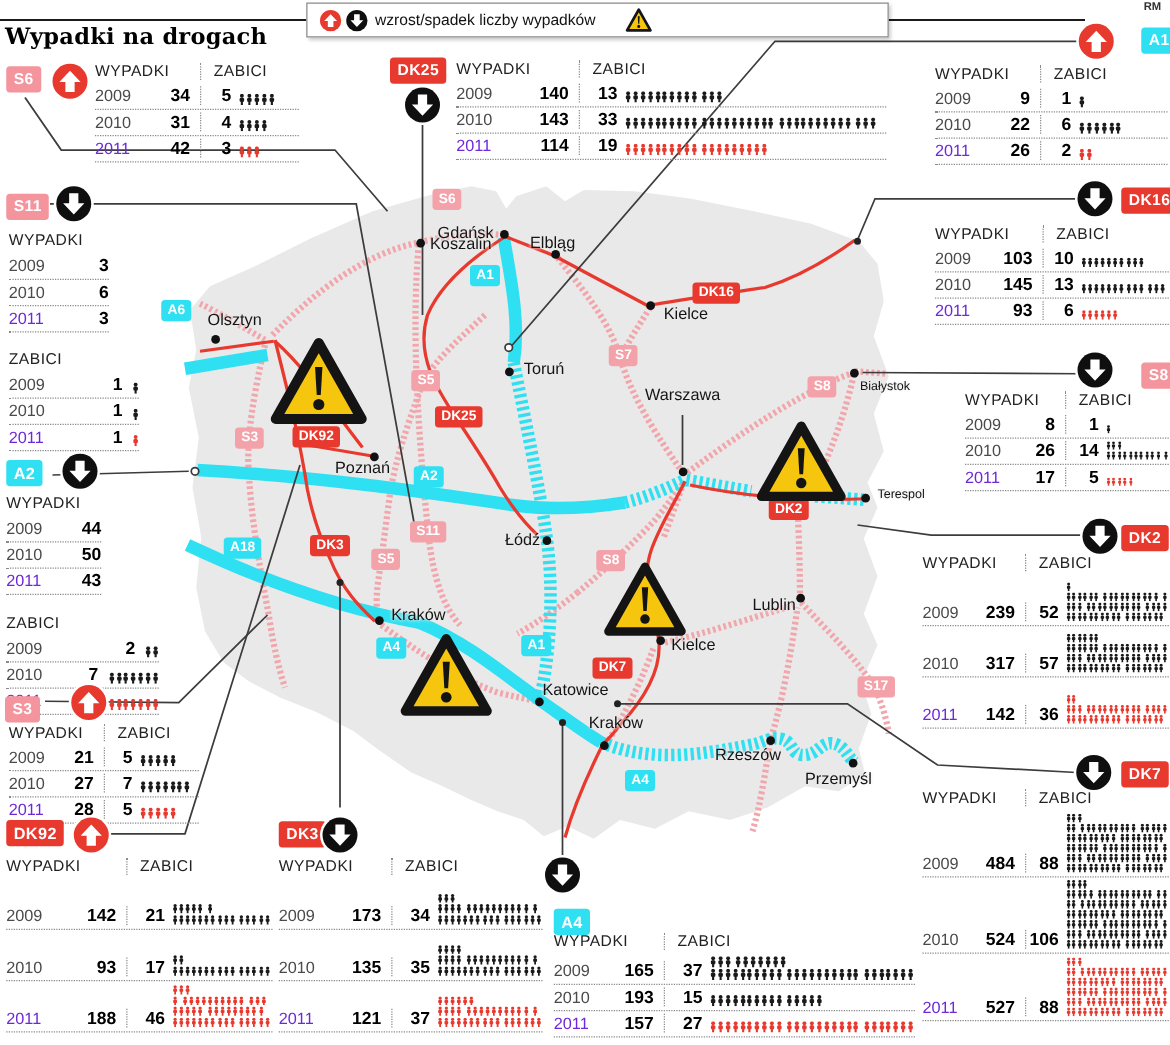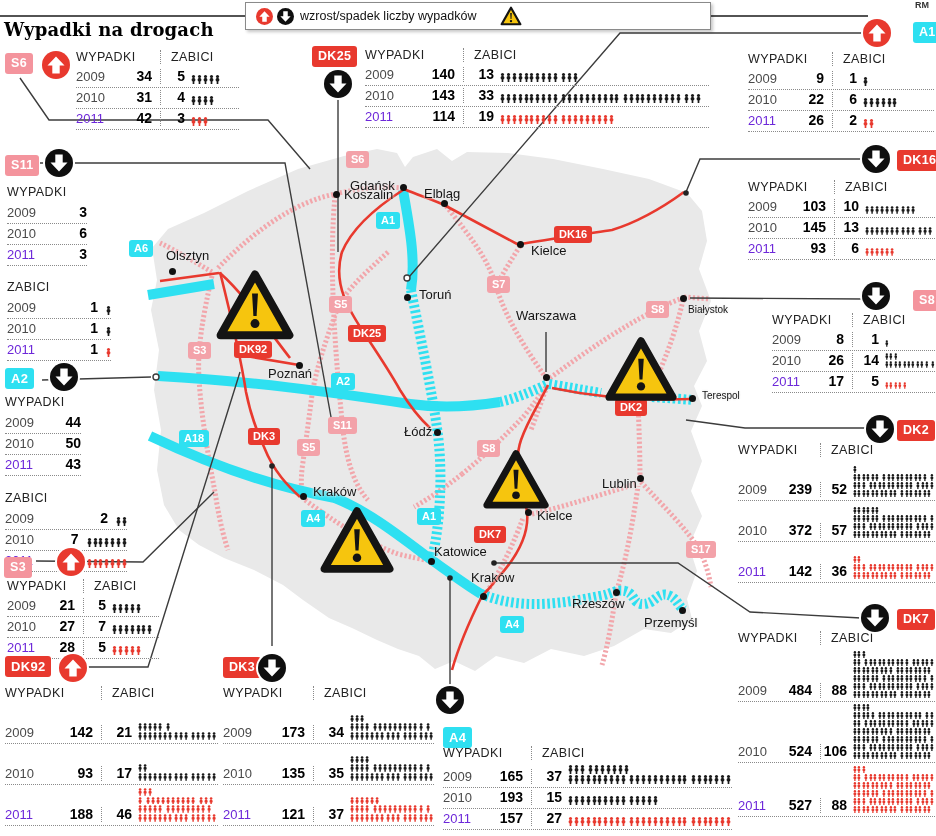--- a/index.html
+++ b/index.html
@@ -2737,21 +2737,21 @@
             <path d="M0.6 4.8C0.6 3.7 1.4 3.05 2.5 3.05C3.6 3.05 4.4 3.7 4.4 4.8L4.05 6.35H3.35V9H1.65V6.35H0.95Z"></path>
           </svg>
           <svg viewBox="0 0 5 9">
             <circle cx="2.5" cy="1.55" r="1.55"></circle>
             <path d="M0.6 4.8C0.6 3.7 1.4 3.05 2.5 3.05C3.6 3.05 4.4 3.7 4.4 4.8L4.05 6.35H3.35V9H1.65V6.35H0.95Z"></path>
           </svg>
         </span>
       </div>
       <div class="trow">
         <span class="yr">2010</span>
-        <span class="wv">372</span>
+        <span class="wv">317</span>
         <span class="zv">57</span>
         <span class="icons">
           <svg viewBox="0 0 5 9">
             <circle cx="2.5" cy="1.55" r="1.55"></circle>
             <path d="M0.6 4.8C0.6 3.7 1.4 3.05 2.5 3.05C3.6 3.05 4.4 3.7 4.4 4.8L4.05 6.35H3.35V9H1.65V6.35H0.95Z"></path>
           </svg>
           <svg viewBox="0 0 5 9">
             <circle cx="2.5" cy="1.55" r="1.55"></circle>
             <path d="M0.6 4.8C0.6 3.7 1.4 3.05 2.5 3.05C3.6 3.05 4.4 3.7 4.4 4.8L4.05 6.35H3.35V9H1.65V6.35H0.95Z"></path>
           </svg>

